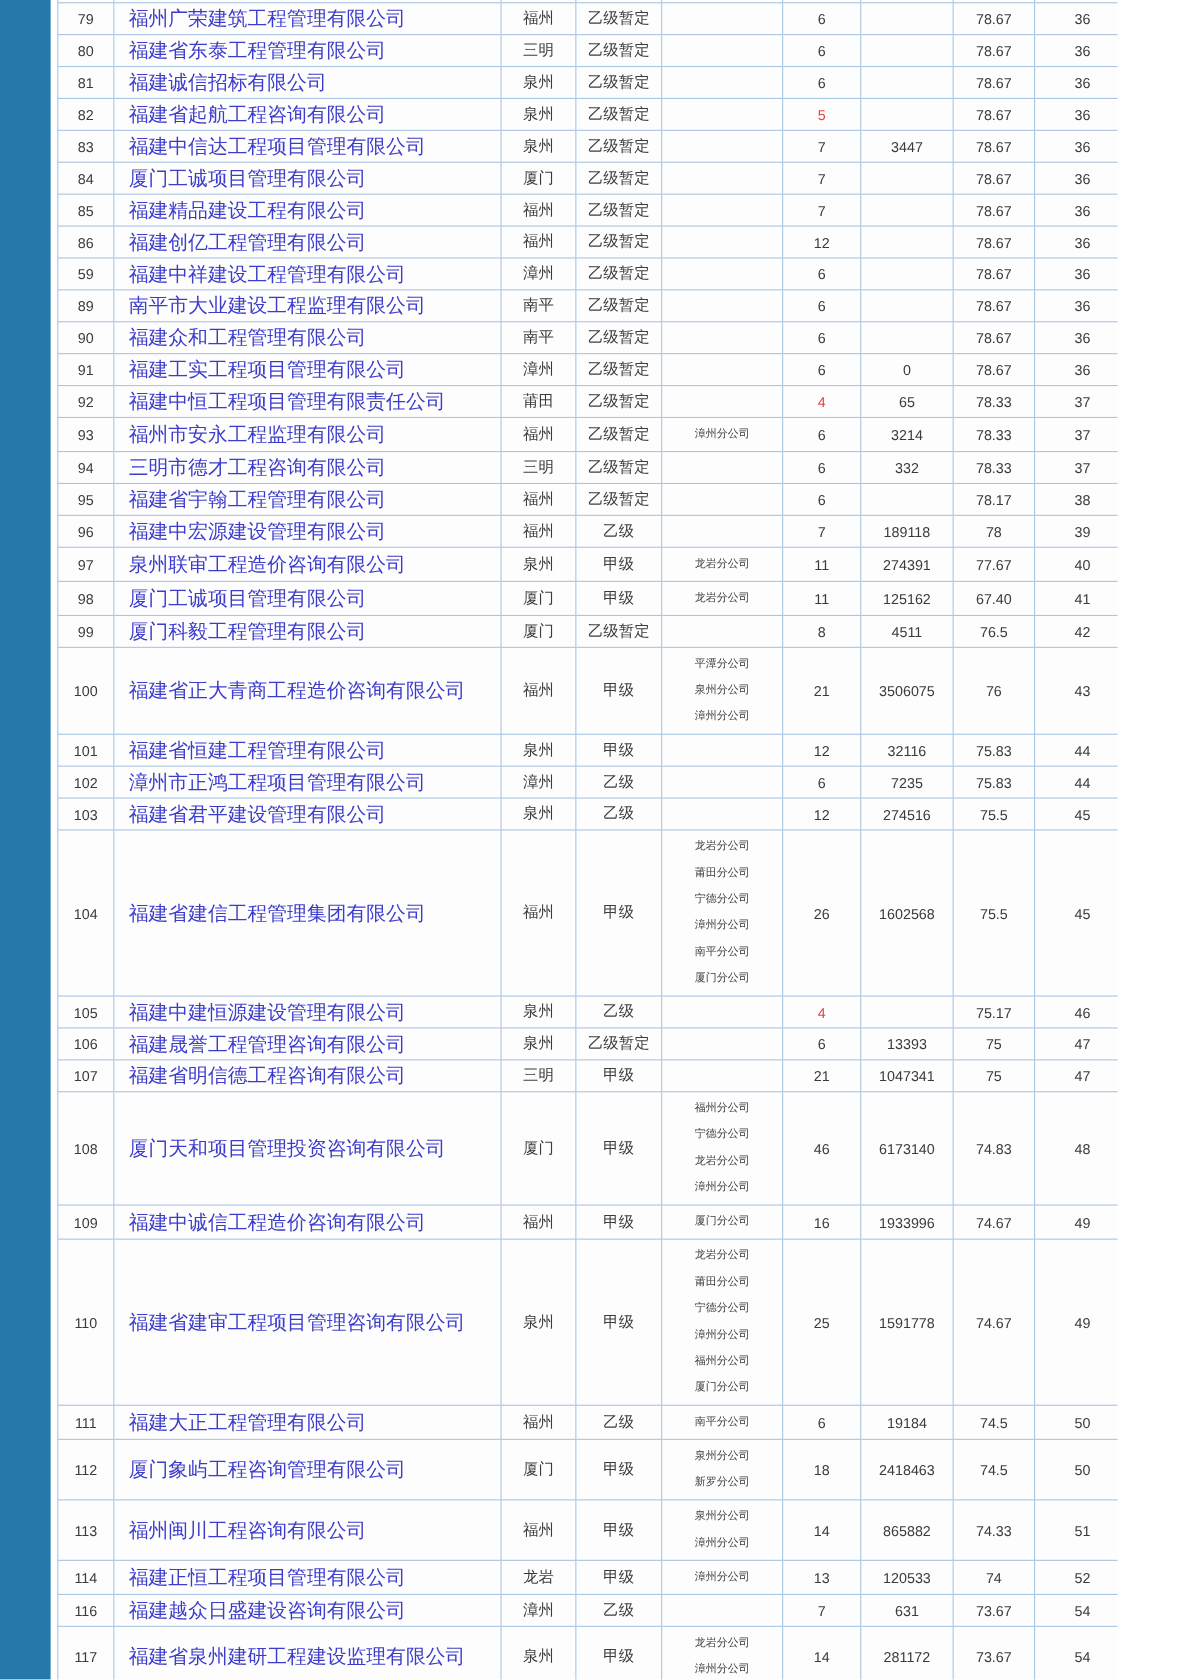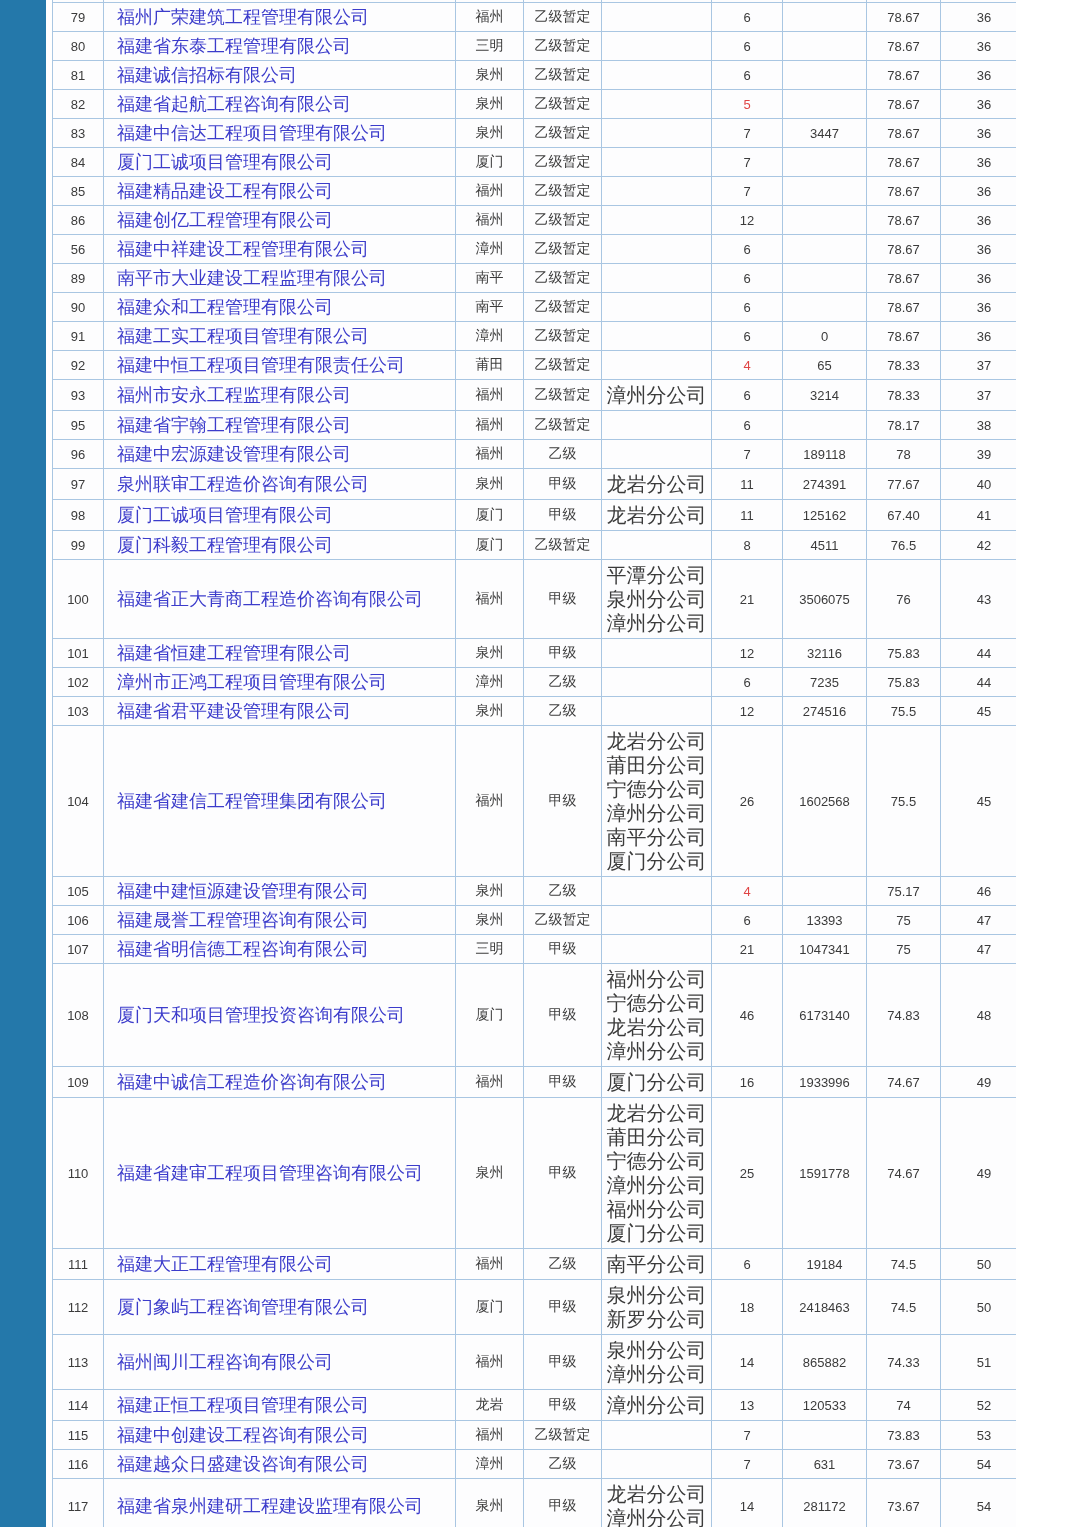--- a/index.html
+++ b/index.html
@@ -9,21 +9,21 @@
   .sidebar.left{left:0;width:46px;}
   .sidebar.right{left:1036px;width:44px;}
   table.rank{position:absolute;left:52px;top:-1px;width:975px;border-collapse:collapse;
              table-layout:fixed;background:#fdfdfe;}
   td{border:1px solid #a9c6e2;text-align:center;vertical-align:middle;color:#3b3b3b;
      font-size:13px;padding:2px 3px;overflow:hidden;}
   tr.data-row{height:27px;}
   tr.sliver td{height:2px;padding:0;}
   td.company{text-align:left;padding-left:13px;font-size:18px;white-space:nowrap;}
   td.city,td.grade{font-size:14px;}
-  td.branches{font-size:20px;padding:3px 2px;}
+  td.branches{font-size:10px;padding:3px 2px;}
   td.branches div{line-height:24px;}
   a.company-link{color:#3c3ccb;text-decoration:none;cursor:pointer;}
   td.num-red{color:#e04545;}
 </style>
 </head>
 <body>
 
 <div class="page">
   <div class="sidebar left"></div>
 
@@ -133,21 +133,21 @@
           <td class="company"><a class="company-link">福建创亿工程管理有限公司</a></td>
           <td class="city">福州</td>
           <td class="grade">乙级暂定</td>
           <td class="branches"></td>
           <td class="n1">12</td>
           <td class="n2"></td>
           <td class="score">78.67</td>
           <td class="rank">36</td>
         </tr>
         <tr class="data-row">
-          <td class="no">56</td>
+          <td class="no">59</td>
           <td class="company"><a class="company-link">福建中祥建设工程管理有限公司</a></td>
           <td class="city">漳州</td>
           <td class="grade">乙级暂定</td>
           <td class="branches"></td>
           <td class="n1">6</td>
           <td class="n2"></td>
           <td class="score">78.67</td>
           <td class="rank">36</td>
         </tr>
         <tr class="data-row">
@@ -201,20 +201,31 @@
           <td class="grade">乙级暂定</td>
           <td class="branches">
             <div>漳州分公司</div>
           </td>
           <td class="n1">6</td>
           <td class="n2">3214</td>
           <td class="score">78.33</td>
           <td class="rank">37</td>
         </tr>
         <tr class="data-row">
+          <td class="no">94</td>
+          <td class="company"><a class="company-link">三明市德才工程咨询有限公司</a></td>
+          <td class="city">三明</td>
+          <td class="grade">乙级暂定</td>
+          <td class="branches"></td>
+          <td class="n1">6</td>
+          <td class="n2">332</td>
+          <td class="score">78.33</td>
+          <td class="rank">37</td>
+        </tr>
+        <tr class="data-row">
           <td class="no">95</td>
           <td class="company"><a class="company-link">福建省宇翰工程管理有限公司</a></td>
           <td class="city">福州</td>
           <td class="grade">乙级暂定</td>
           <td class="branches"></td>
           <td class="n1">6</td>
           <td class="n2"></td>
           <td class="score">78.17</td>
           <td class="rank">38</td>
         </tr>
@@ -458,31 +469,20 @@
           <td class="company"><a class="company-link">福建正恒工程项目管理有限公司</a></td>
           <td class="city">龙岩</td>
           <td class="grade">甲级</td>
           <td class="branches">
             <div>漳州分公司</div>
           </td>
           <td class="n1">13</td>
           <td class="n2">120533</td>
           <td class="score">74</td>
           <td class="rank">52</td>
-        </tr>
-        <tr class="data-row">
-          <td class="no">115</td>
-          <td class="company"><a class="company-link">福建中创建设工程咨询有限公司</a></td>
-          <td class="city">福州</td>
-          <td class="grade">乙级暂定</td>
-          <td class="branches"></td>
-          <td class="n1">7</td>
-          <td class="n2"></td>
-          <td class="score">73.83</td>
-          <td class="rank">53</td>
         </tr>
         <tr class="data-row">
           <td class="no">116</td>
           <td class="company"><a class="company-link">福建越众日盛建设咨询有限公司</a></td>
           <td class="city">漳州</td>
           <td class="grade">乙级</td>
           <td class="branches"></td>
           <td class="n1">7</td>
           <td class="n2">631</td>
           <td class="score">73.67</td>

